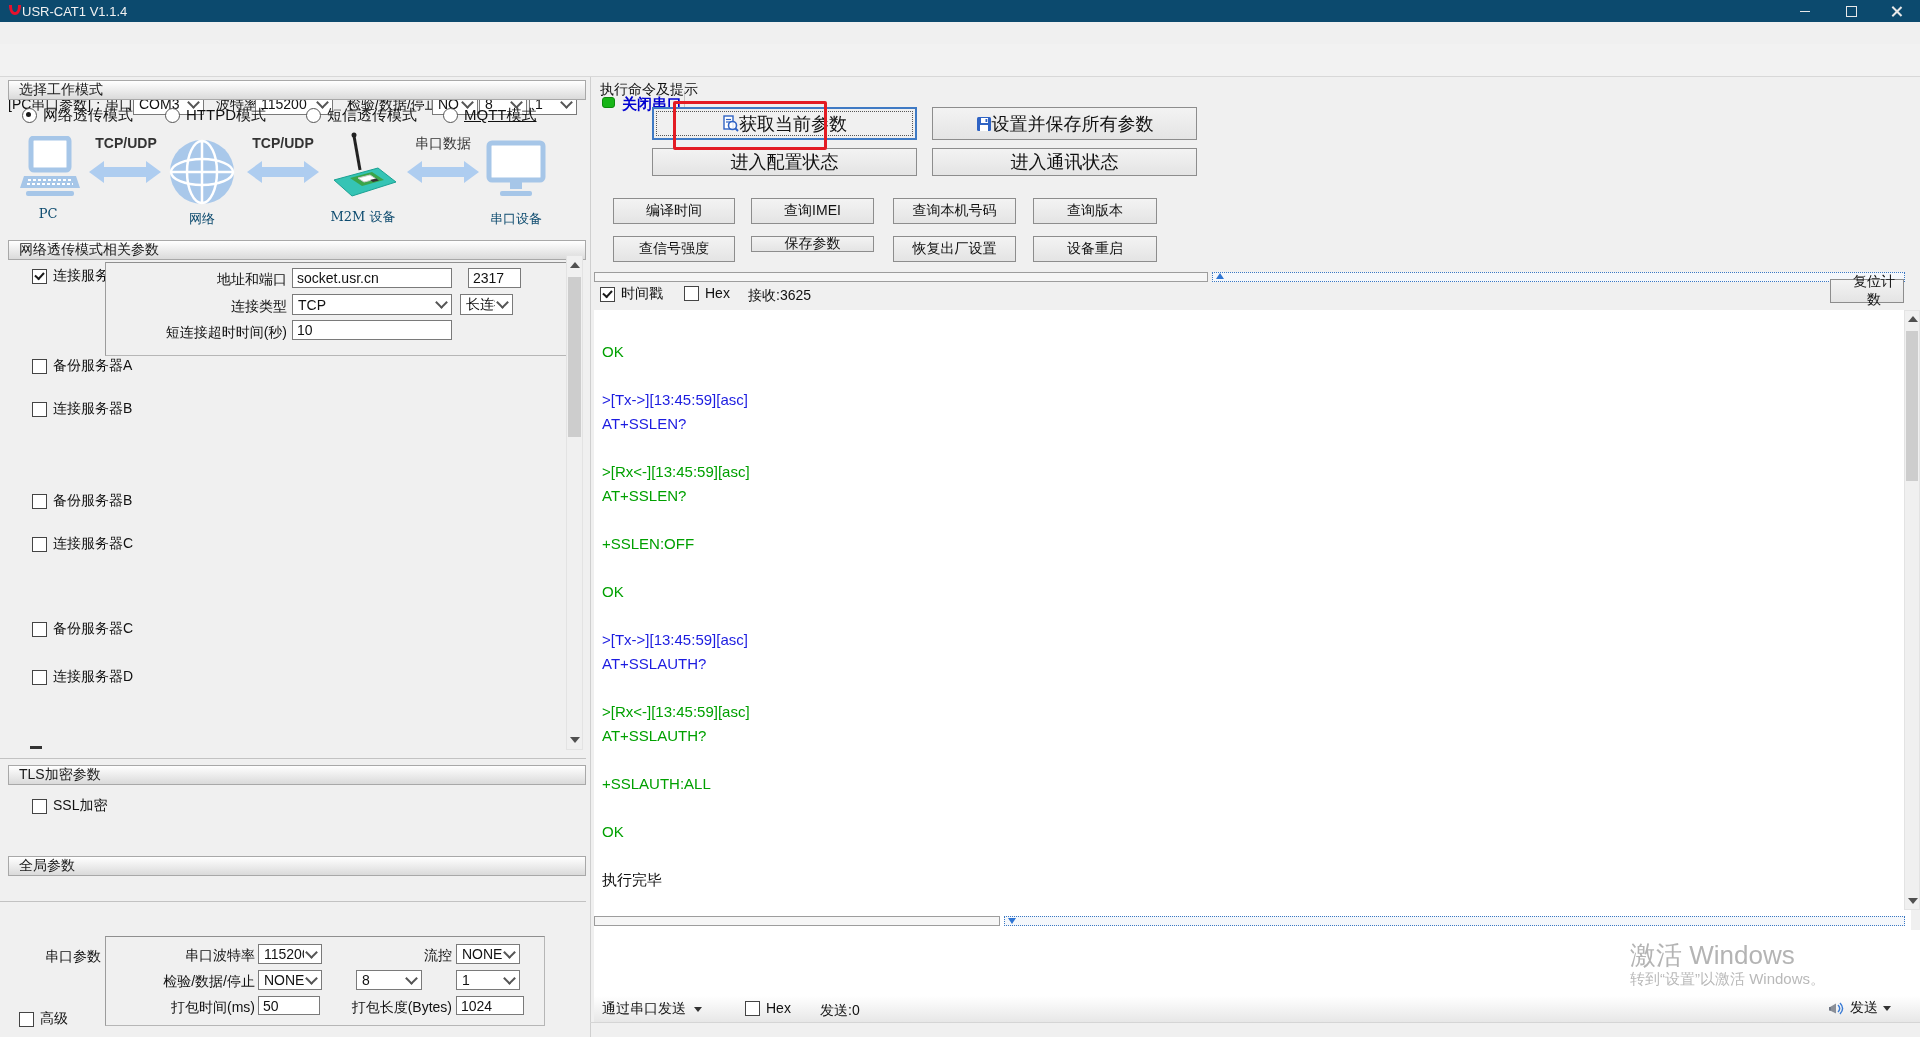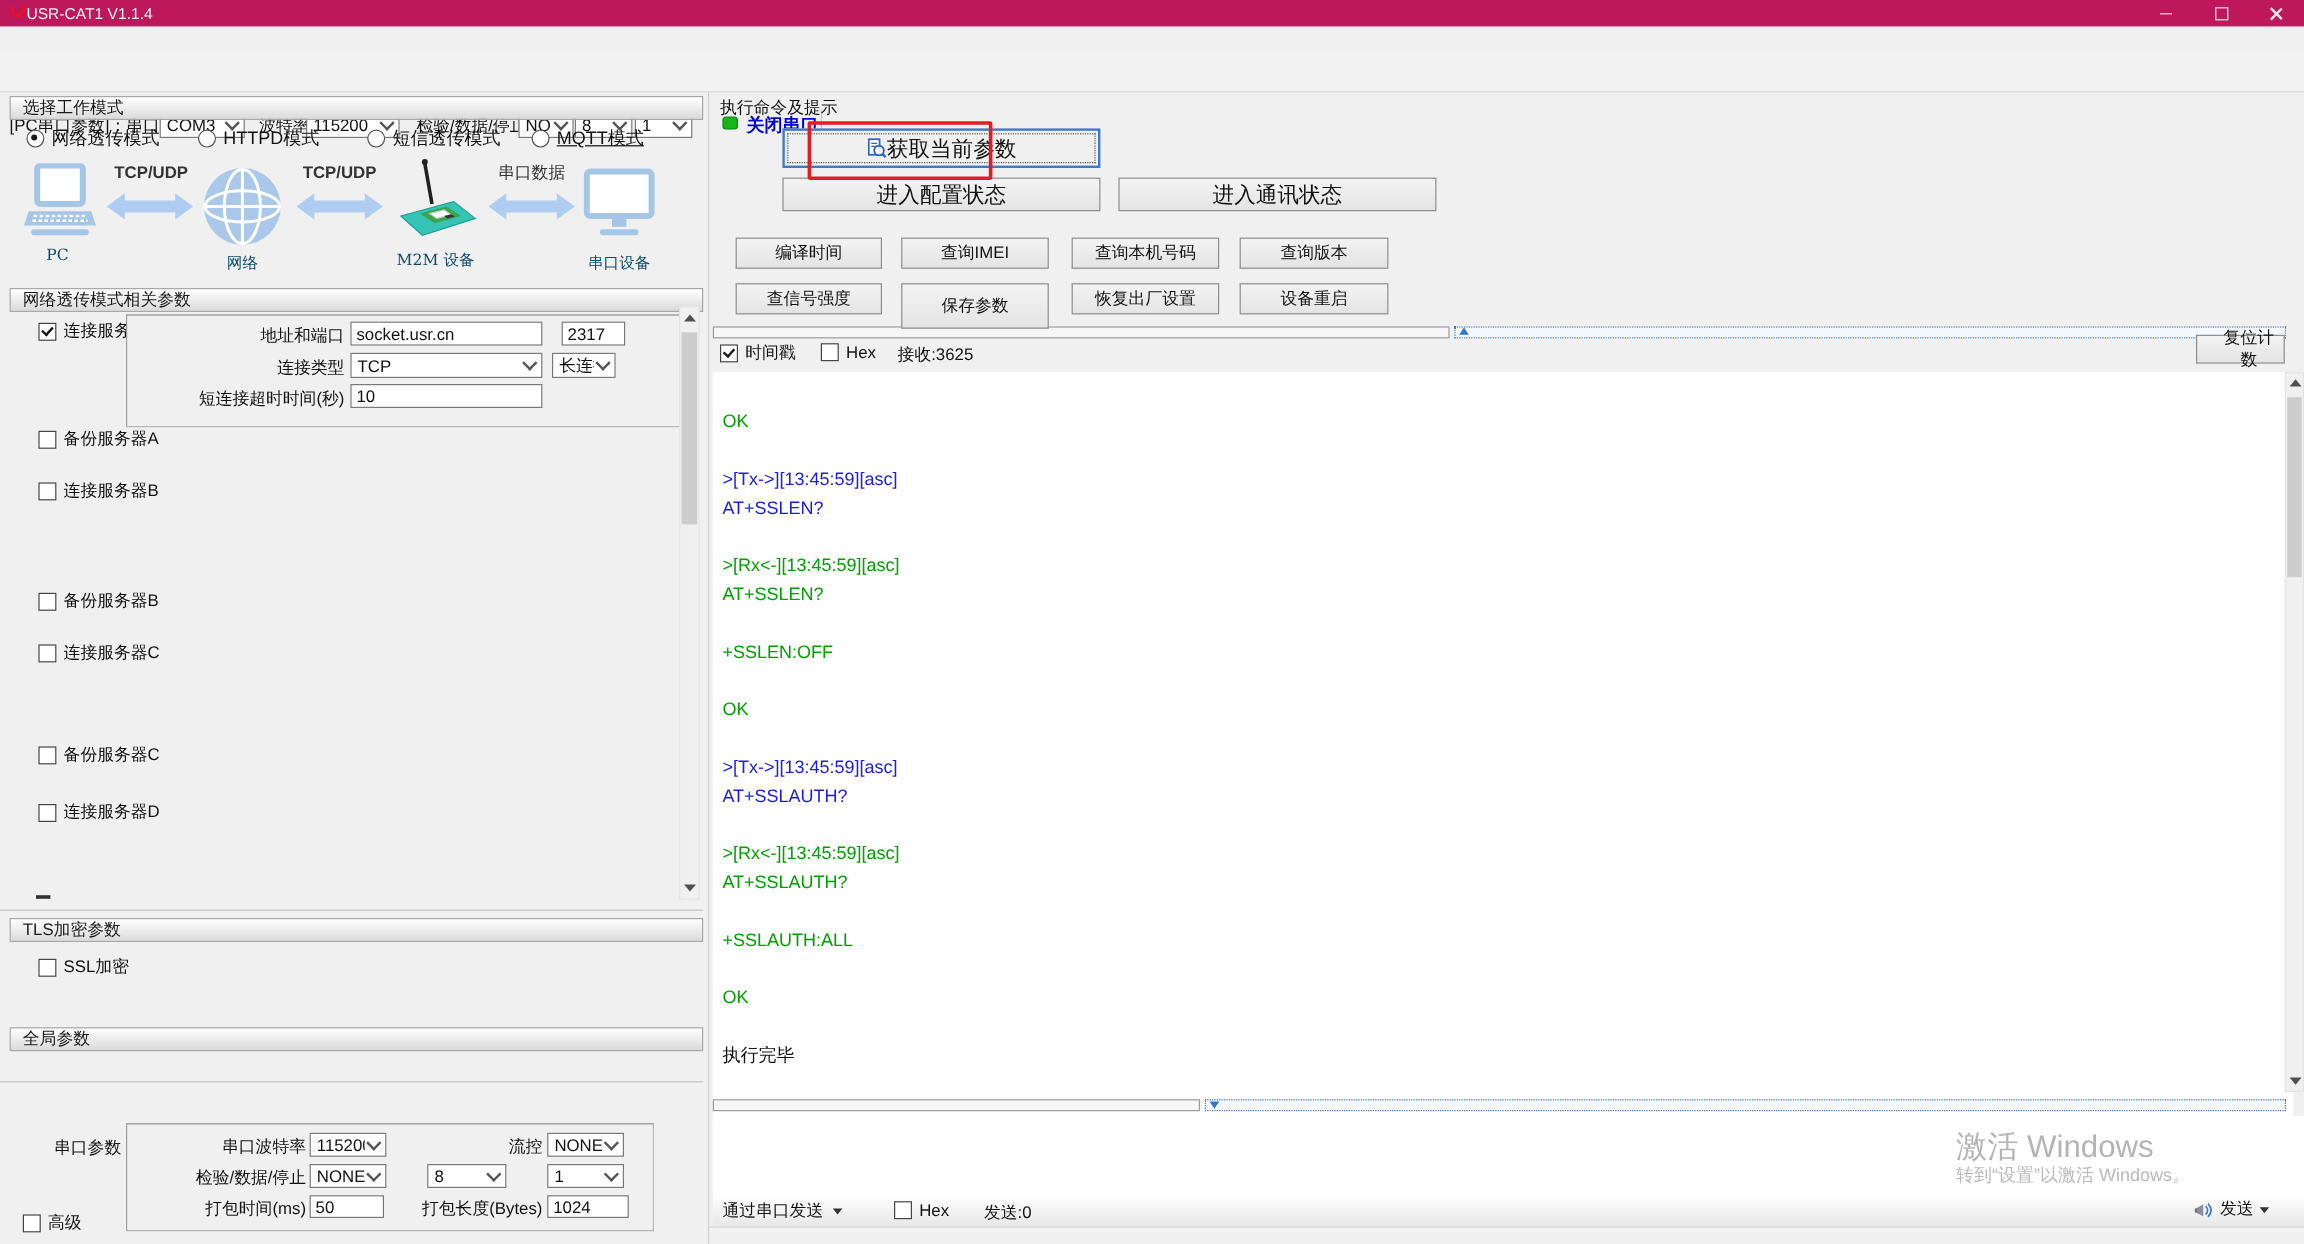--- a/index.html
+++ b/index.html
@@ -2,21 +2,21 @@
 <html><head>
 <meta charset="utf-8">
 <style>
   html,body{margin:0;padding:0;background:#666;}
   #root{position:relative;width:1920px;height:1037px;background:#f0f0f0;overflow:hidden;
         font-family:"Liberation Sans","DejaVu Sans",sans-serif;color:#111;}
   .abs{position:absolute;box-sizing:border-box;}
   .row{position:absolute;display:flex;align-items:center;gap:6px;box-sizing:border-box;}
 
   
-  .titlebar{position:absolute;left:0;top:0;width:1920px;height:22px;background:#be185d;display:flex;align-items:center;}
+  .titlebar{position:absolute;left:0;top:0;width:1920px;height:22px;background:#0c4a6e;display:flex;align-items:center;}
   .title-text{color:#f2f2f2;font-size:13px;margin-left:8px;}
   .win-controls{position:absolute;right:0;top:0;height:22px;display:flex;}
   .wc{width:46px;height:22px;display:flex;align-items:center;justify-content:center;}
   .wc-min{width:10px;height:1px;background:#e8e8e8;}
   .wc-max{width:9px;height:9px;border:1px solid #e8e8e8;}
   .wc-x{position:relative;width:10px;height:10px;}
   .wc-x::before,.wc-x::after{content:"";position:absolute;left:4px;top:-1px;width:1.5px;height:13px;background:#e8e8e8;}
   .wc-x::before{transform:rotate(45deg);}.wc-x::after{transform:rotate(-45deg);}
 
   
@@ -281,20 +281,31 @@
         <line x1="4" y1="4.5" x2="9" y2="4.5" stroke="#2f63c4" stroke-width="1.2"></line>
         <line x1="4" y1="7" x2="9" y2="7" stroke="#2f63c4" stroke-width="1.2"></line>
         <circle cx="10.5" cy="10.5" r="4" fill="rgba(255,255,255,0.85)" stroke="#2f63c4" stroke-width="1.6"></circle>
         <line x1="13.3" y1="13.3" x2="16" y2="16" stroke="#2f63c4" stroke-width="2"></line>
       </svg>
     </span>
     <span>获取当前参数</span>
   </button>
   <div class="red-annot" style="left:673px;top:101px;width:148px;height:43px;"></div>
 
+  <button class="btn" style="left:893px;top:107px;width:265px;height:33px;">
+    <span style="display:inline-flex;">
+      <svg width="16" height="16" viewBox="0 0 16 16">
+        <rect x="1" y="1" width="14" height="14" rx="1.5" fill="#2f63c4"></rect>
+        <rect x="5" y="2" width="7" height="5" fill="#fff"></rect>
+        <rect x="9.5" y="3" width="1.8" height="3" fill="#2f63c4"></rect>
+        <rect x="4" y="9" width="8" height="6" fill="#fff"></rect>
+      </svg>
+    </span>
+    <span>设置并保存所有参数</span>
+  </button>
 
   <button class="btn" style="left:613px;top:148px;width:265px;height:28px;">
     <span>进入配置状态</span>
   </button>
   <button class="btn" style="left:893px;top:148px;width:265px;height:28px;">
     <span>进入通讯状态</span>
   </button>
 
   <div id="small-buttons"></div>
 
@@ -423,16 +434,16 @@
     </div>
     <div class="row" style="left: 32px; top: 668px;">
       <span class="cbbox"></span>
       <span class="clabel">连接服务器D</span>
     </div>
     <button class="smallbtn" style="left: 613px; top: 198px; width: 122px; height: 26px;">编译时间</button>
     <button class="smallbtn" style="left: 751px; top: 198px; width: 123px; height: 26px;">查询IMEI</button>
     <button class="smallbtn" style="left: 893px; top: 198px; width: 123px; height: 26px;">查询本机号码</button>
     <button class="smallbtn" style="left: 1033px; top: 198px; width: 124px; height: 26px;">查询版本</button>
     <button class="smallbtn" style="left: 613px; top: 236px; width: 122px; height: 26px;">查信号强度</button>
-    <button class="smallbtn" style="left: 751px; top: 236px; width: 123px; height: 38px;">保存参数</button>
+    <button class="smallbtn" style="left: 751px; top: 236px; width: 123px; height: 16px;">保存参数</button>
     <button class="smallbtn" style="left: 893px; top: 236px; width: 123px; height: 26px;">恢复出厂设置</button>
     <button class="smallbtn" style="left: 1033px; top: 236px; width: 124px; height: 26px;">设备重启</button>
   </div>
 
 </body></html>

